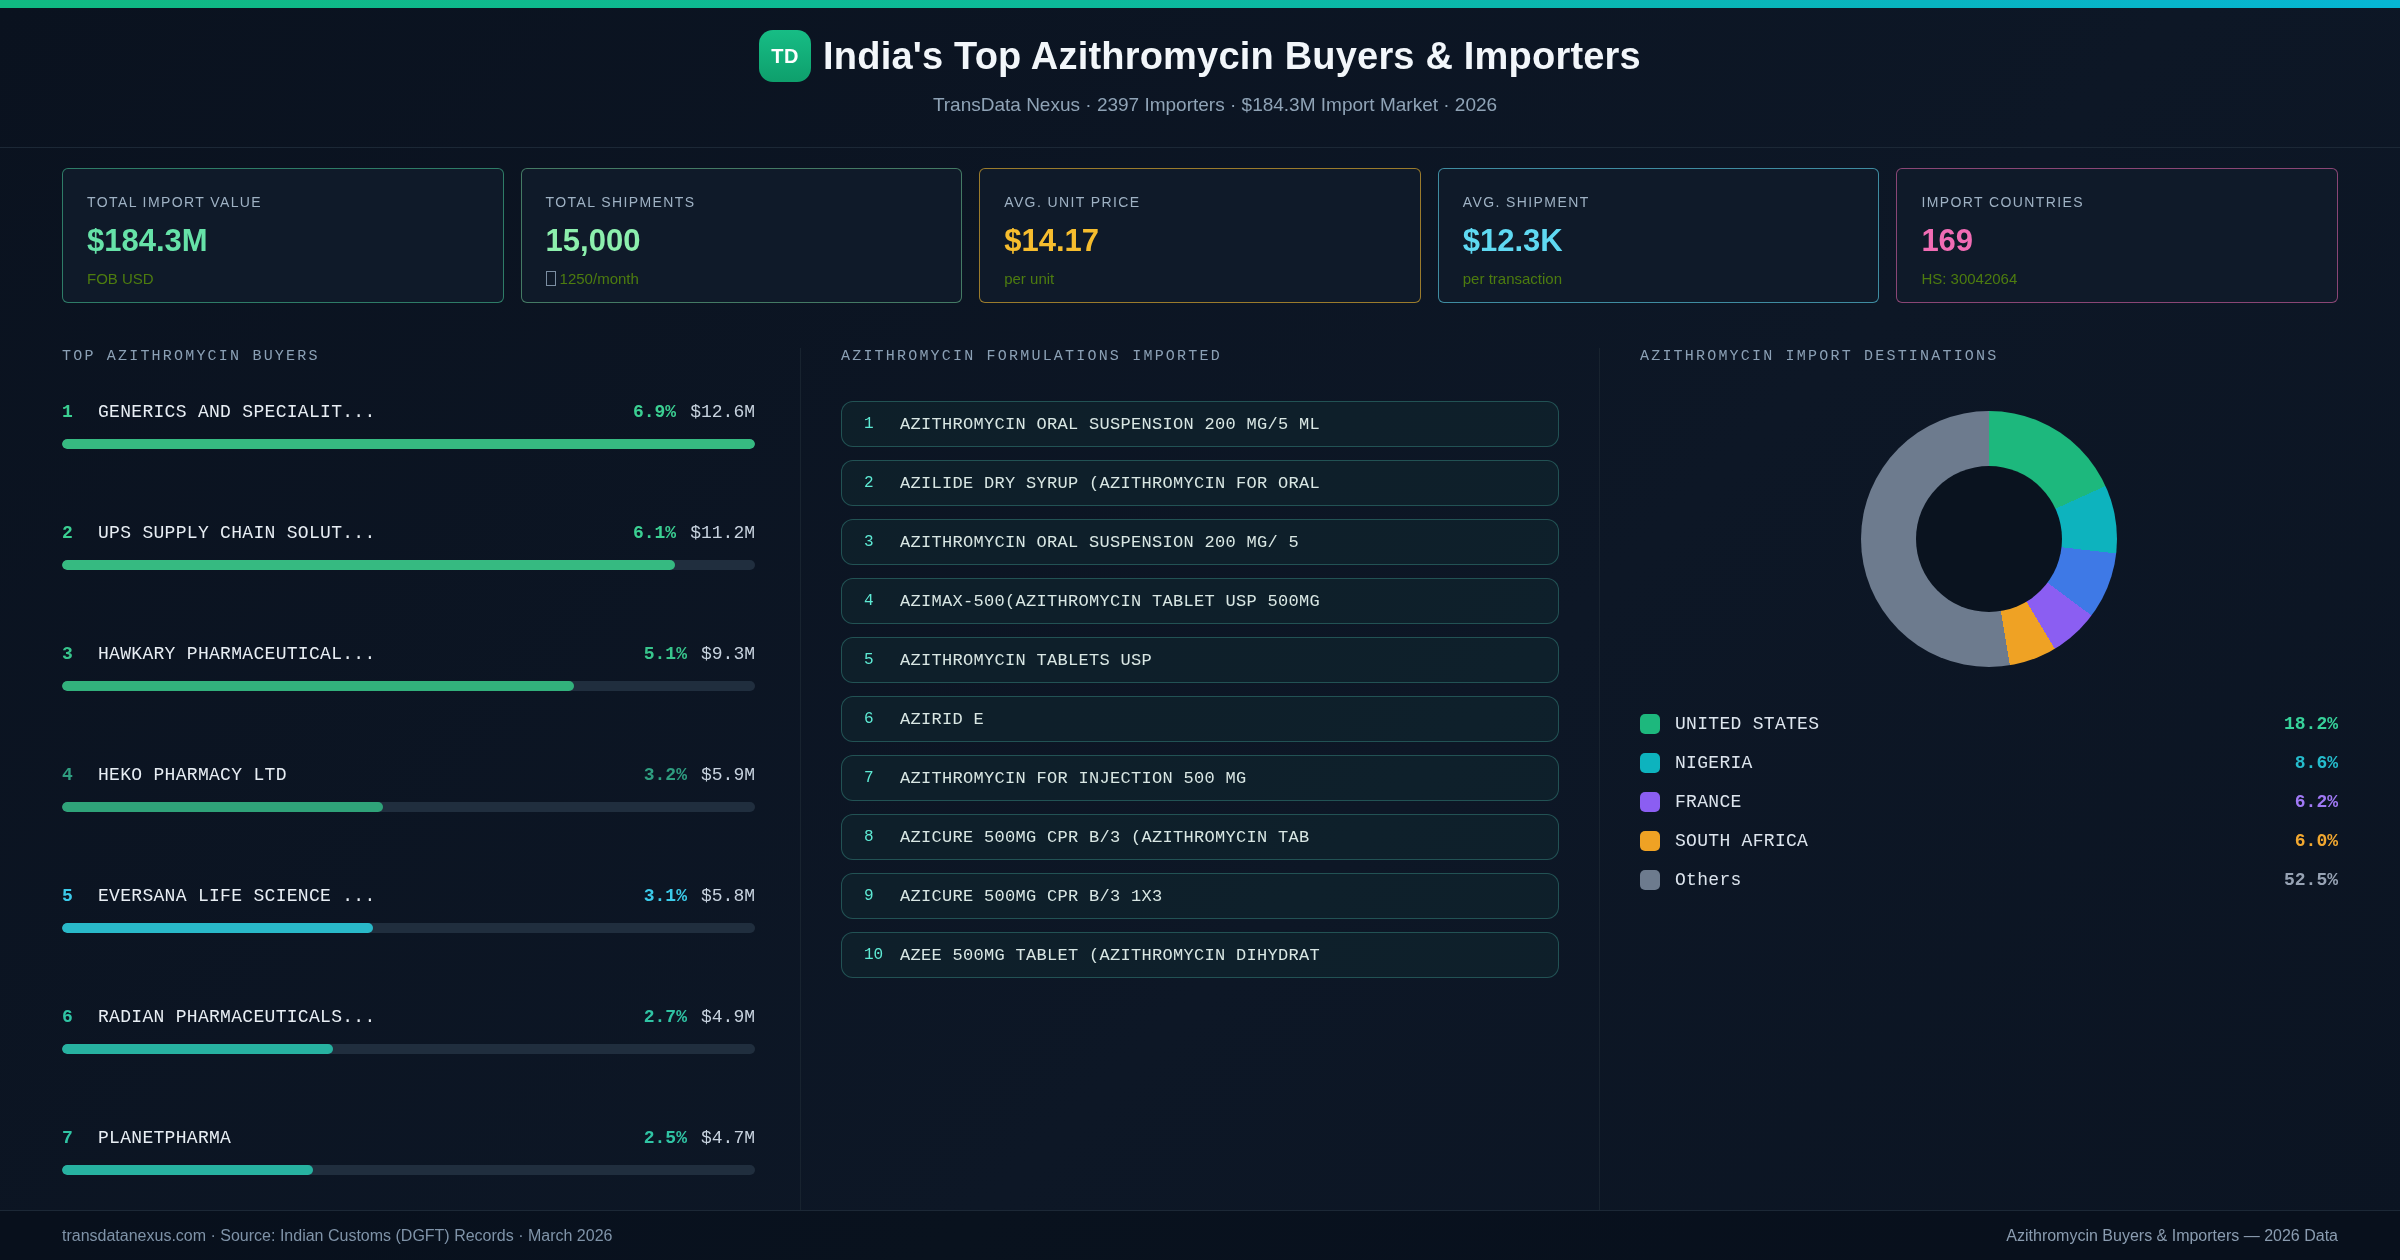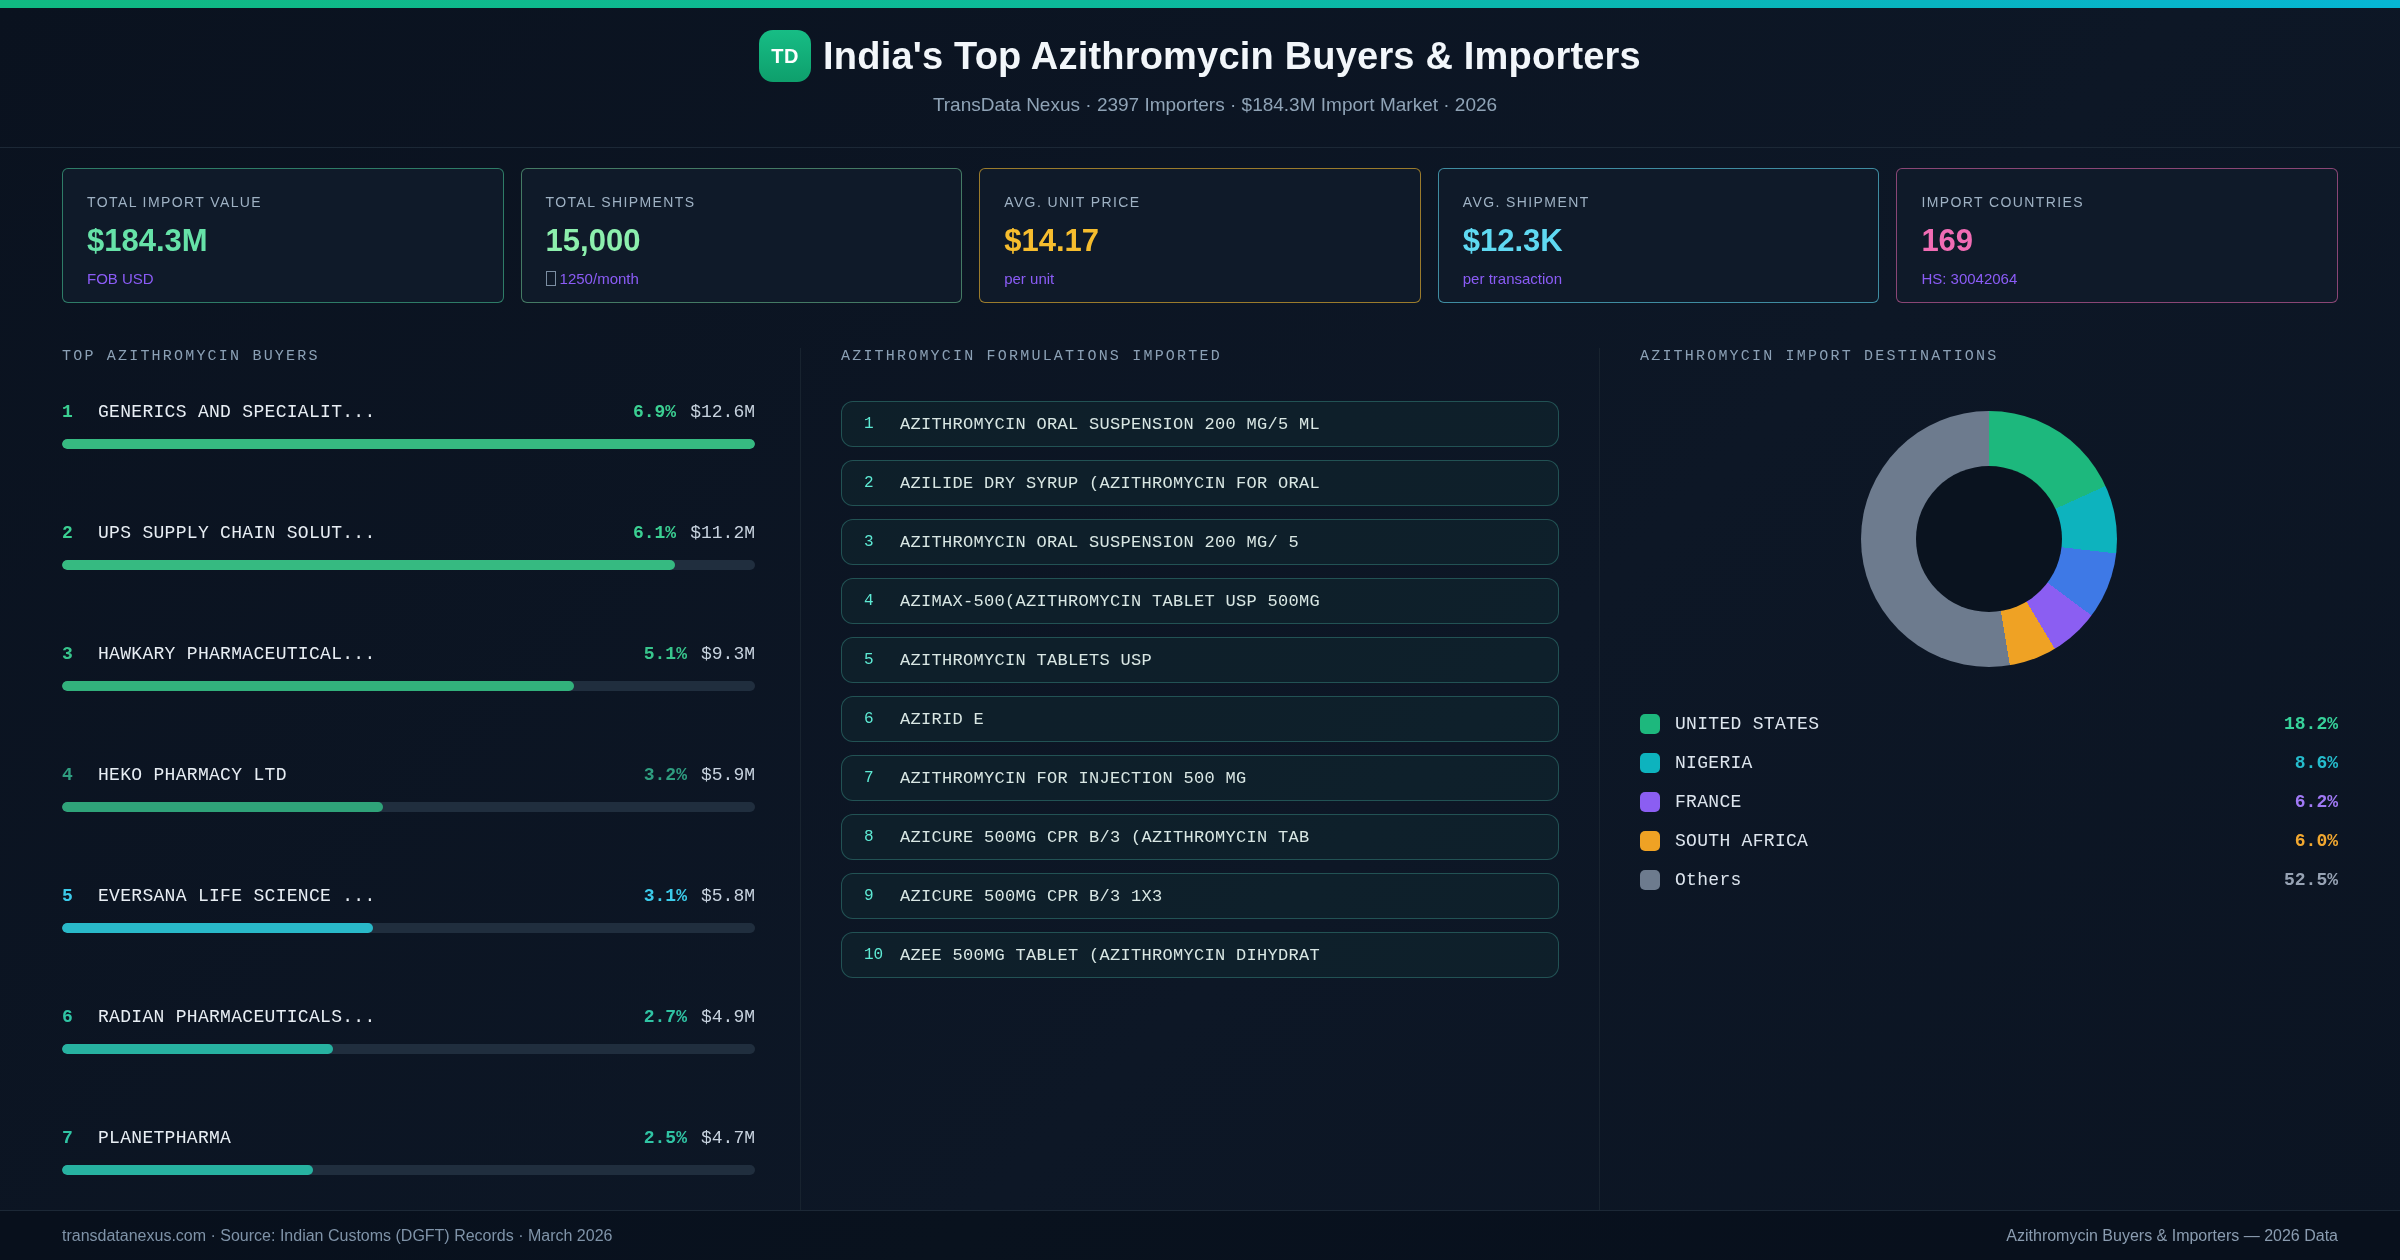--- a/index.html
+++ b/index.html
@@ -21,21 +21,21 @@
     display:flex; align-items:center; justify-content:center;
     font-size:20px; font-weight:700; color:#ffffff; letter-spacing:.5px; }
   h1 { font-size:38px; font-weight:600; color:#f2f6fa; letter-spacing:.2px; }
   .subtitle { margin-top:12px; font-size:19px; color:#8fa3b6;padding-left:30px; }
 
   .stats { display:flex; gap:17px; margin:20px 62px 0; height:135px; }
   .stat-card { flex:1; background:#0f1a29; border:1px solid #2b3a4c; border-radius:6px;
     padding:25px 24px 0; }
   .stat-label { font-size:14px; letter-spacing:1.4px; color:#9fb2c4; margin-bottom:13px; white-space:nowrap; }
   .stat-value { font-size:31px; font-weight:700; margin-bottom:11px; }
-  .stat-sub { font-size:15px; color:#8b5cf6; }
+  .stat-sub { font-size:15px; color:#4d7c0f; }
   .tofu { display:inline-block; width:10px; height:15px; border:1.5px solid #7b8ea2;
     margin-right:4px; vertical-align:-2px; }
 
   main { flex:1; display:flex; margin-top:45px; min-height:0;font-family:Liberation Mono, monospace; }
   .col-left  { width:800px; padding:0 45px 0 62px; }
   .col-mid   { width:800px; padding:0 40px; border-left:1px solid #18232f; border-right:1px solid #18232f; }
   .col-right { flex:1; padding:0 62px 0 40px; }
   h2.section-title { font-size:15px; font-weight:400; letter-spacing:2.2px; color:#8ba0b5; }
 
   

